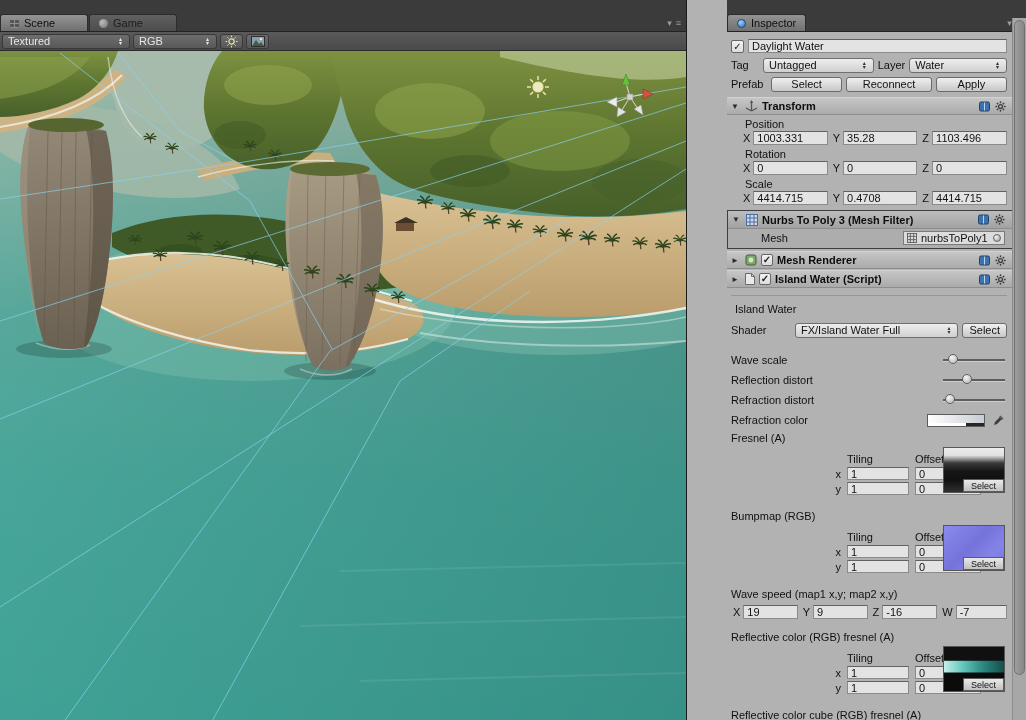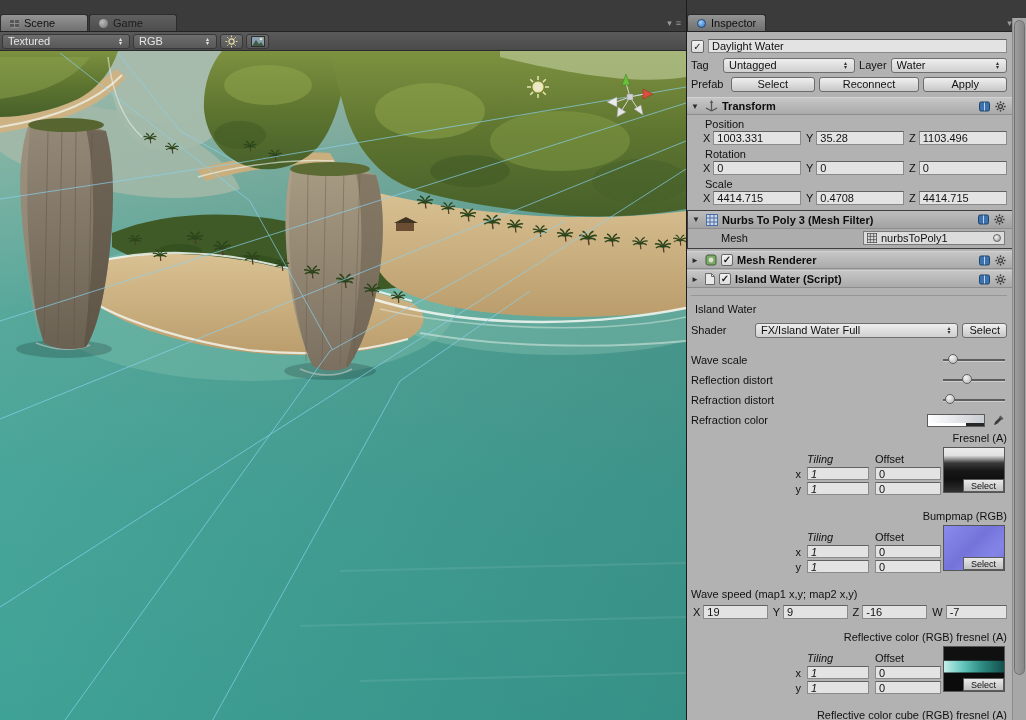--- a/index.html
+++ b/index.html
@@ -47,21 +47,21 @@
   .pop-arrows::before { content:"▴"; display:block; }
   .pop-arrows::after  { content:"▾"; display:block; }
   .tool-btn {
     width:23px; height:15px; background:linear-gradient(#6e6e6e,#585858);
     border:1px solid #383838; border-radius:3px; display:flex; align-items:center; justify-content:center; padding:0;
   }
   .viewport { flex:1; position:relative; overflow:hidden; background:#4aa096; }
   .viewport svg { display:block; }
 
   
-  .inspector { width:340px; flex:none; display:flex; flex-direction:column; background:#b2b2b2; border-left:1px solid #1b1b1b; position:relative; }
+  .inspector { width:340px; flex:none; display:flex; flex-direction:column; background:#b2b2b2; border-left:1px solid #1b1b1b; position:relative;padding-left:40px; }
   .insp-body { flex:1; padding:6px 19px 0 4px; position:relative; overflow:hidden; }
   .row { display:flex; align-items:center; margin-bottom:3px; height:16px; gap:4px; }
   .lbl { color:#111; flex:none; }
   .checkbox {
     width:13px; height:13px; flex:none; background:linear-gradient(#f2f2f2,#dcdcdc);
     border:1px solid #676767; border-radius:2px; font-size:10px; line-height:11px; text-align:center; color:#1a1a1a;
   }
   .checkbox.small { width:12px; height:12px; line-height:10px; }
   .field {
     height:14px; background:#e3e3e3; border:1px solid #8a8a8a; border-top-color:#616161;
@@ -113,26 +113,26 @@
   .slider { position:absolute; right:2px; width:62px; height:20px; }
   .slider::before { content:""; position:absolute; left:0; right:0; top:9px; height:2px; background:#5d5d5d; border-bottom:1px solid #cdcdcd; }
   .sl-thumb { position:absolute; top:4px; width:10px; height:10px; border-radius:50%;
     background:radial-gradient(circle at 35% 30%, #f5f5f5, #b2b2b2); border:1px solid #606060; }
   .color-field { position:absolute; right:22px; width:58px; height:13px; border:1px solid #5c5c5c;
     background:linear-gradient(90deg,#ffffff,#c8cdd3); }
   .color-field::after { content:""; position:absolute; left:0; right:0; bottom:0; height:3px;
     background:linear-gradient(90deg,#ffffff 0 68%,#262626 68% 100%); }
   .eyedropper { position:absolute; right:2px; display:flex; }
   .tex-block { position:relative; margin-bottom:15px; }
-  .tex-block .plabel { margin-bottom:9px;text-align:right; }
+  .tex-block .plabel { margin-bottom:9px; }
   .tg { margin-left:100px; }
   .tg-head, .tg-row { display:flex; gap:6px; align-items:center; margin-bottom:2px; }
   .tg-c1 { width:10px; text-align:right; flex:none; }
   .tg-head .tg-c2, .tg-head .tg-c3 { color:#111; }
-  .tg-c2 { width:62px; flex:none;font-style:italic; }
+  .tg-c2 { width:62px; flex:none; }
   .tg-c3 { width:66px; flex:none; }
   .tg-row .field { height:13px; }
   .tex-preview { position:absolute; top:15px; right:2px; width:62px; height:46px; border:1px solid #565656; }
   .tex-preview.fresnel { background:linear-gradient(180deg,#ededed 0%,#e0e0e0 17%,#9d9d9d 24%,#3a3a3a 34%,#171717 52%,#101010 72%,#2f2f2f 100%); }
   .tex-preview.bump { background:linear-gradient(135deg,#8b8bec 0%,#7373da 45%,#8484e8 75%,#6f6fd6 100%); }
   .tex-preview.reflective { background:
       linear-gradient(180deg,#101010 0%,#101010 30%,rgba(0,0,0,0) 33%,rgba(0,0,0,0) 56%,#0b0b0b 60%,#0b0b0b 100%),
       linear-gradient(90deg,#c2efe9 0%,#63c5bc 32%,#2e8d85 62%,#134f4b 100%); }
   .tex-preview.cube { top:12px; height:60px; background:radial-gradient(circle at 50% 65%,#ffffff 0%,#e2edf6 38%,#a9c8e2 100%); }
   .mini-select { position:absolute; right:0; bottom:0; height:13px; padding:0 7px; font-size:9px;

